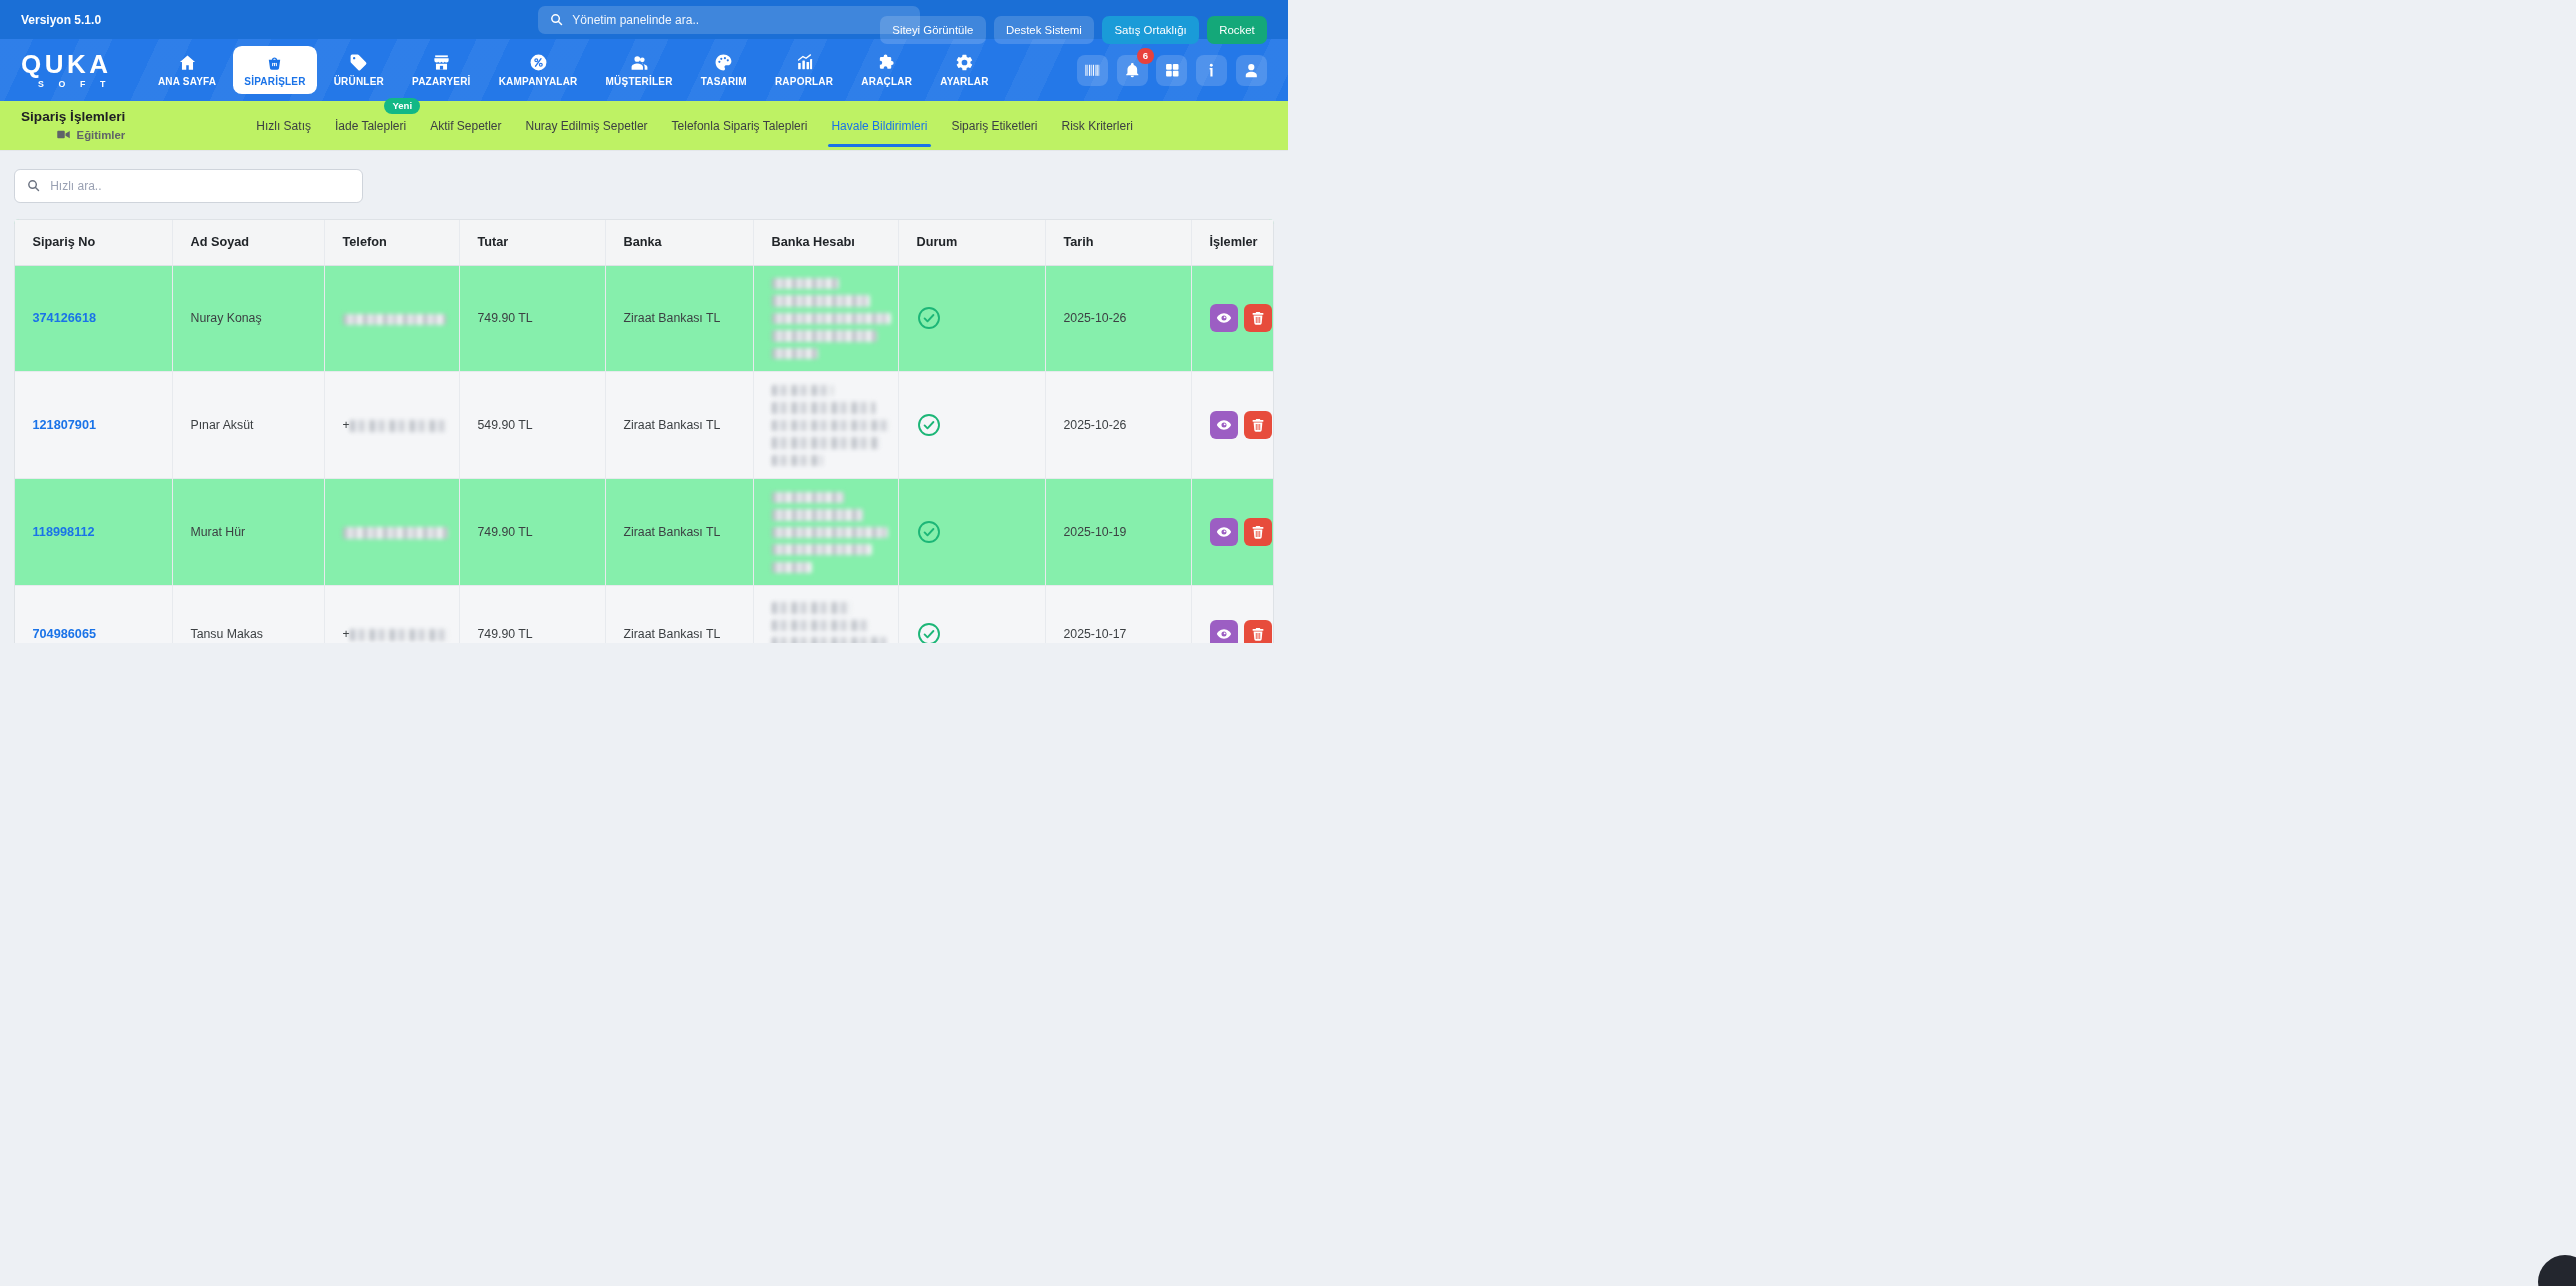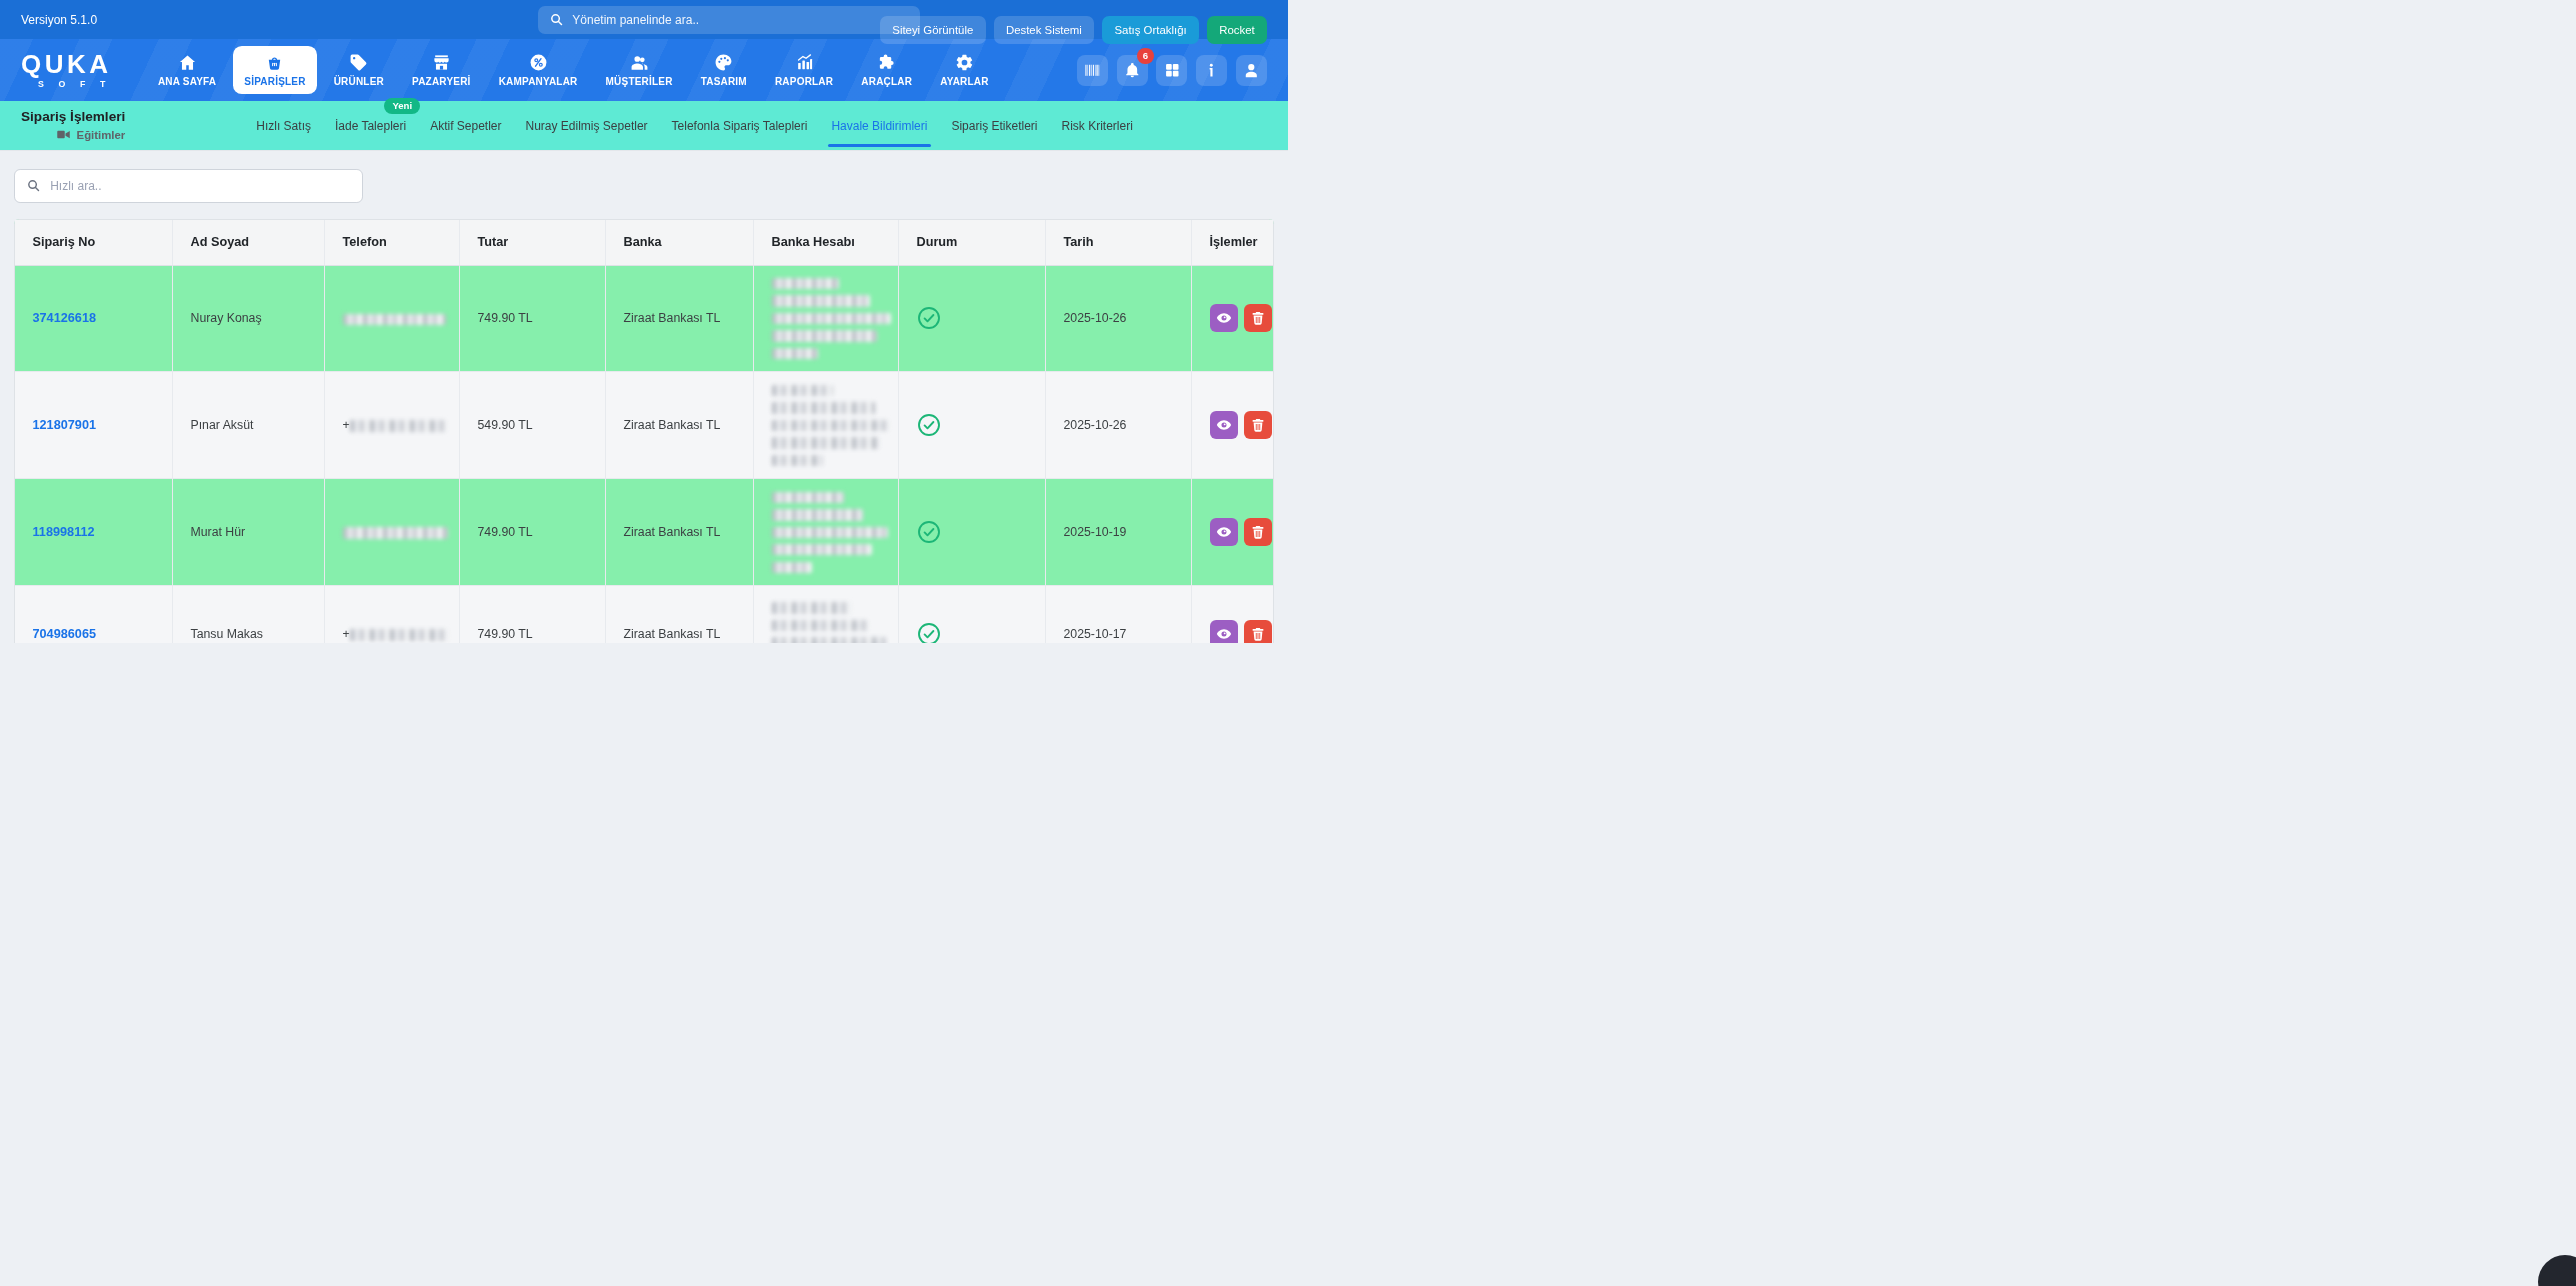--- a/index.html
+++ b/index.html
@@ -7,21 +7,21 @@
     --c-accent:#1a73e8; --c-affiliate:#1a9bd8; --c-rocket:#14a879;
     --c-badge:#e8413c; --c-success:#1cb677; --c-purple:#9c5ec3; --c-danger:#e74c3c;
     --c-contentbg:#edf0f4; --c-border:#dee2e6; --c-headerbg:#f4f5f6; --c-stripe:#f5f6f8;
     --hole:#2a79ea;
   }
   *{box-sizing:border-box;margin:0;padding:0;font-family:"Liberation Sans",sans-serif;}
   html,body{width:1288px;height:643px;overflow:hidden;background:var(--c-contentbg);}
 
   
   .topbar{height:39px;background:var(--c-topbar);display:flex;align-items:center;padding:0 21px;position:relative;}
-  .version{color:#fff;font-size:12px;font-weight:400;}
+  .version{color:#fff;font-size:12px;font-weight:700;}
   .top-search{position:absolute;left:538px;width:382px;height:28px;background:var(--c-chip);
     border-radius:7px;display:flex;align-items:center;padding:0 10.5px;gap:8.8px;}
   .top-search svg{flex:0 0 auto;}
   .top-search input{flex:1;background:transparent;border:0;outline:none;color:#fff;font-size:12px;}
   .top-search input::placeholder{color:rgba(255,255,255,0.92);}
   .top-actions{margin-left:auto;display:flex;gap:8px;}
   .tbtn{height:28px;border:0;border-radius:7px;padding:0 12.3px;color:#fff;font-size:11.4px;font-weight:400;
     background:var(--c-chip);cursor:pointer;white-space:nowrap;margin-top:20px;}
   .tbtn.affiliate{background:var(--c-affiliate);text-align:center;}
   .tbtn.rocket{background:var(--c-rocket);}
@@ -40,21 +40,21 @@
   .nav-item.active{background:#fff;color:var(--c-accent);--hole:#fff;}
   .nicon{width:19px;height:19px;display:block;}
   .nav-right{margin-left:auto;display:flex;gap:8.8px;align-items:center;}
   .icon-chip{width:31px;height:31px;border-radius:8px;background:var(--c-chip);border:0;cursor:pointer;
     display:flex;align-items:center;justify-content:center;position:relative;color:#fff;}
   .icon-chip svg{width:16.6px;height:16.6px;}
   .nbadge{position:absolute;top:-7px;right:-6.1px;min-width:16.6px;height:16.6px;border-radius:8.8px;
     background:var(--c-badge);color:#fff;font-size:9.6px;font-weight:700;display:flex;align-items:center;justify-content:center;padding:0 3.5px;}
 
   
-  .subnav{height:50px;background:#5eead4;border-bottom:0.9px solid #e4e7eb;display:flex;align-items:center;padding:0 21px;}
+  .subnav{height:50px;background:#bef264;border-bottom:0.9px solid #e4e7eb;display:flex;align-items:center;padding:0 21px;}
   .page-head .title{font-size:13.6px;font-weight:700;color:#202124;}
   .trainings{display:flex;align-items:center;gap:5.3px;margin-top:3.5px;color:#5f6368;font-size:11.4px;font-weight:600;cursor:pointer;justify-content:flex-end;}
   .tabs{display:flex;gap:24px;margin-left:131px;align-items:center;}
   .tab{position:relative;font-size:12px;color:#3c4043;font-weight:500;cursor:pointer;white-space:nowrap;}
   .tab.active{color:var(--c-accent);font-weight:400;}
   .tab.active::after{content:'';position:absolute;left:-3.5px;right:-3.5px;bottom:-14px;height:2.6px;background:var(--c-accent);border-radius:1.8px;}
   .yeni{position:absolute;top:-21px;right:-14px;background:#12b886;color:#fff;font-size:9.6px;font-weight:600;
     padding:2.6px 8px;border-radius:8.8px;}
 
   

